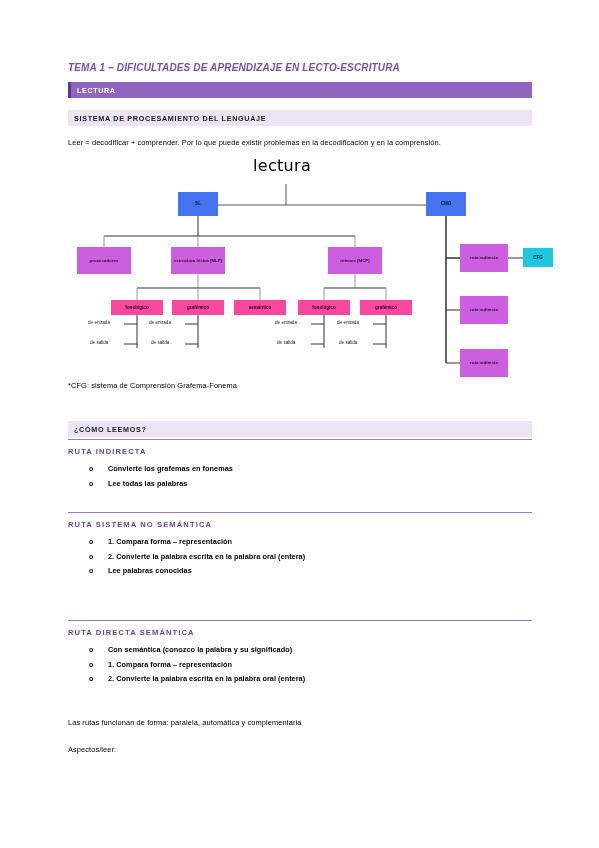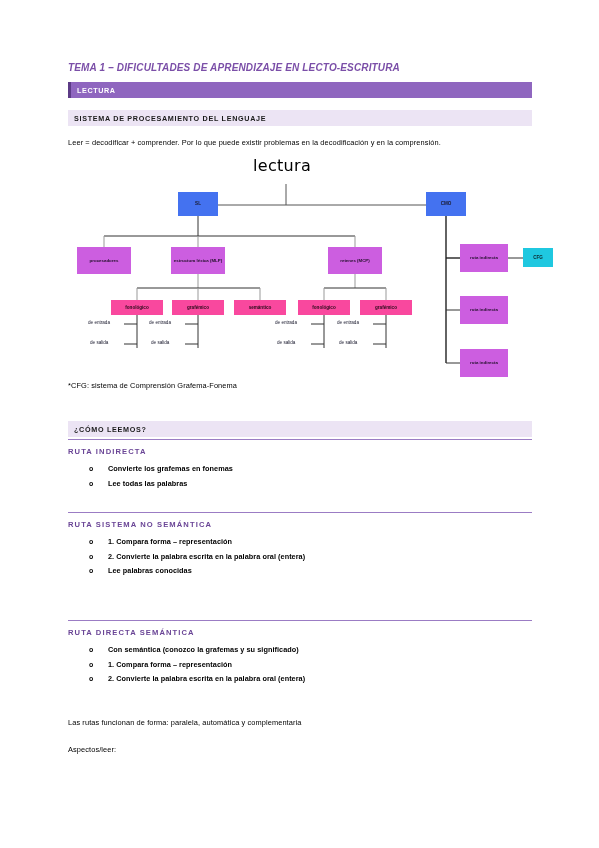--- a/index.html
+++ b/index.html
@@ -359,21 +359,21 @@
         </li>
       </ul>
     </div>
 
     <div class="route-section" id="section-sem">
       <div class="route-rule"></div>
       <div class="route-head">RUTA DIRECTA SEMÁNTICA</div>
       <ul class="route-list">
         <li>
           <span class="bullet">o</span>
-          <span>Con semántica (conozco la grafemas y su significado)</span>
+          <span>Con semántica (conozco la palabra y su significado)</span>
         </li>
         <li>
           <span class="bullet">o</span>
           <span>1. Compara forma – representación</span>
         </li>
         <li>
           <span class="bullet">o</span>
           <span>2. Convierte la palabra escrita en la palabra oral (entera)</span>
         </li>
       </ul>

